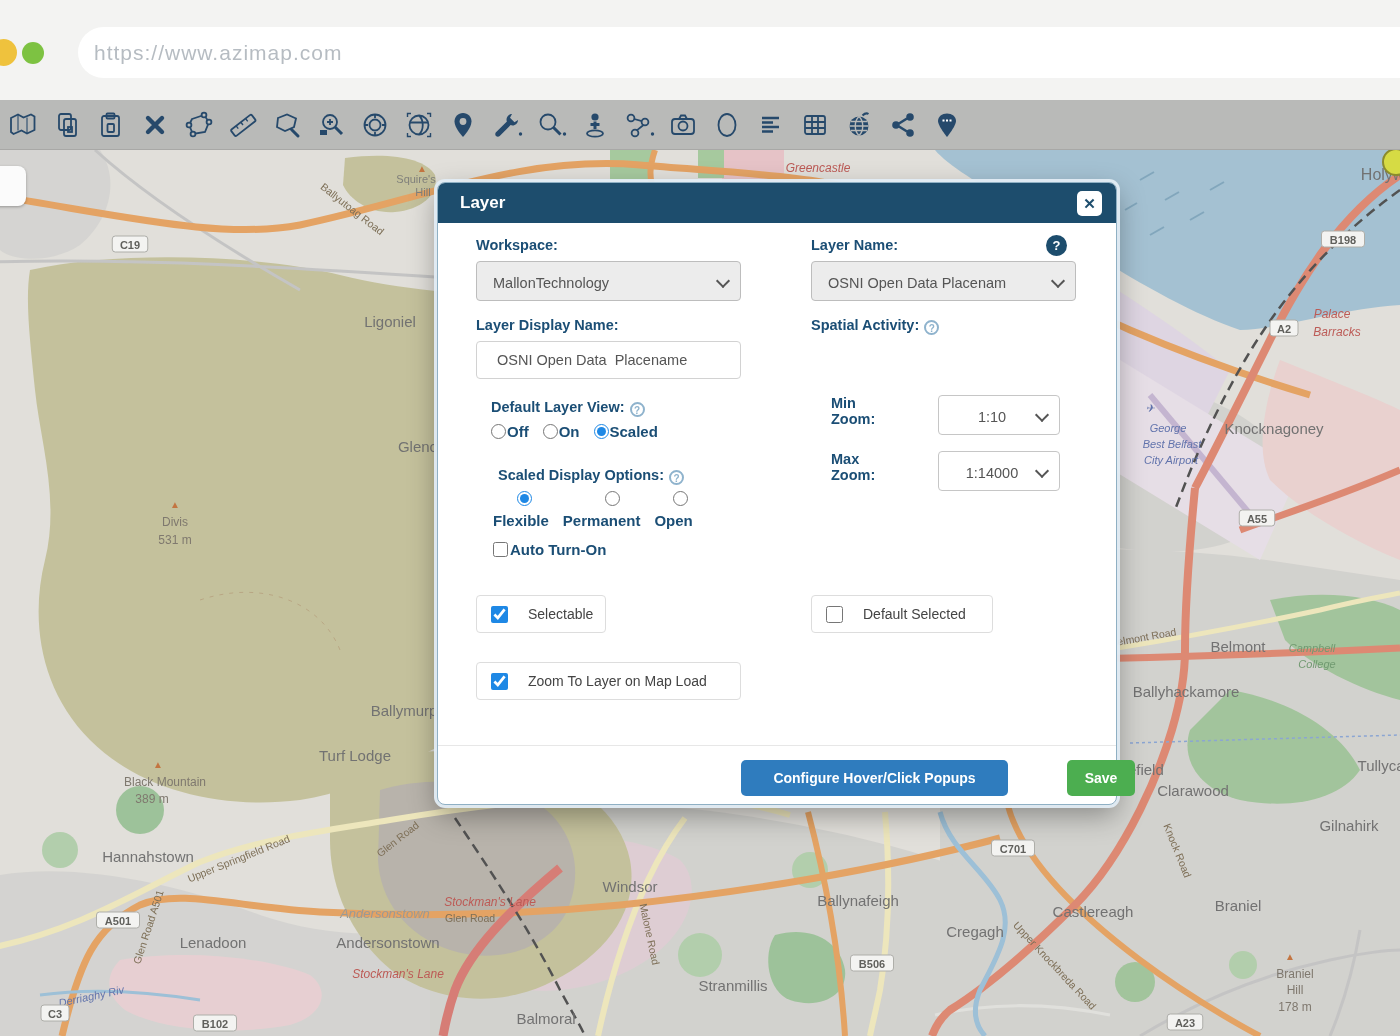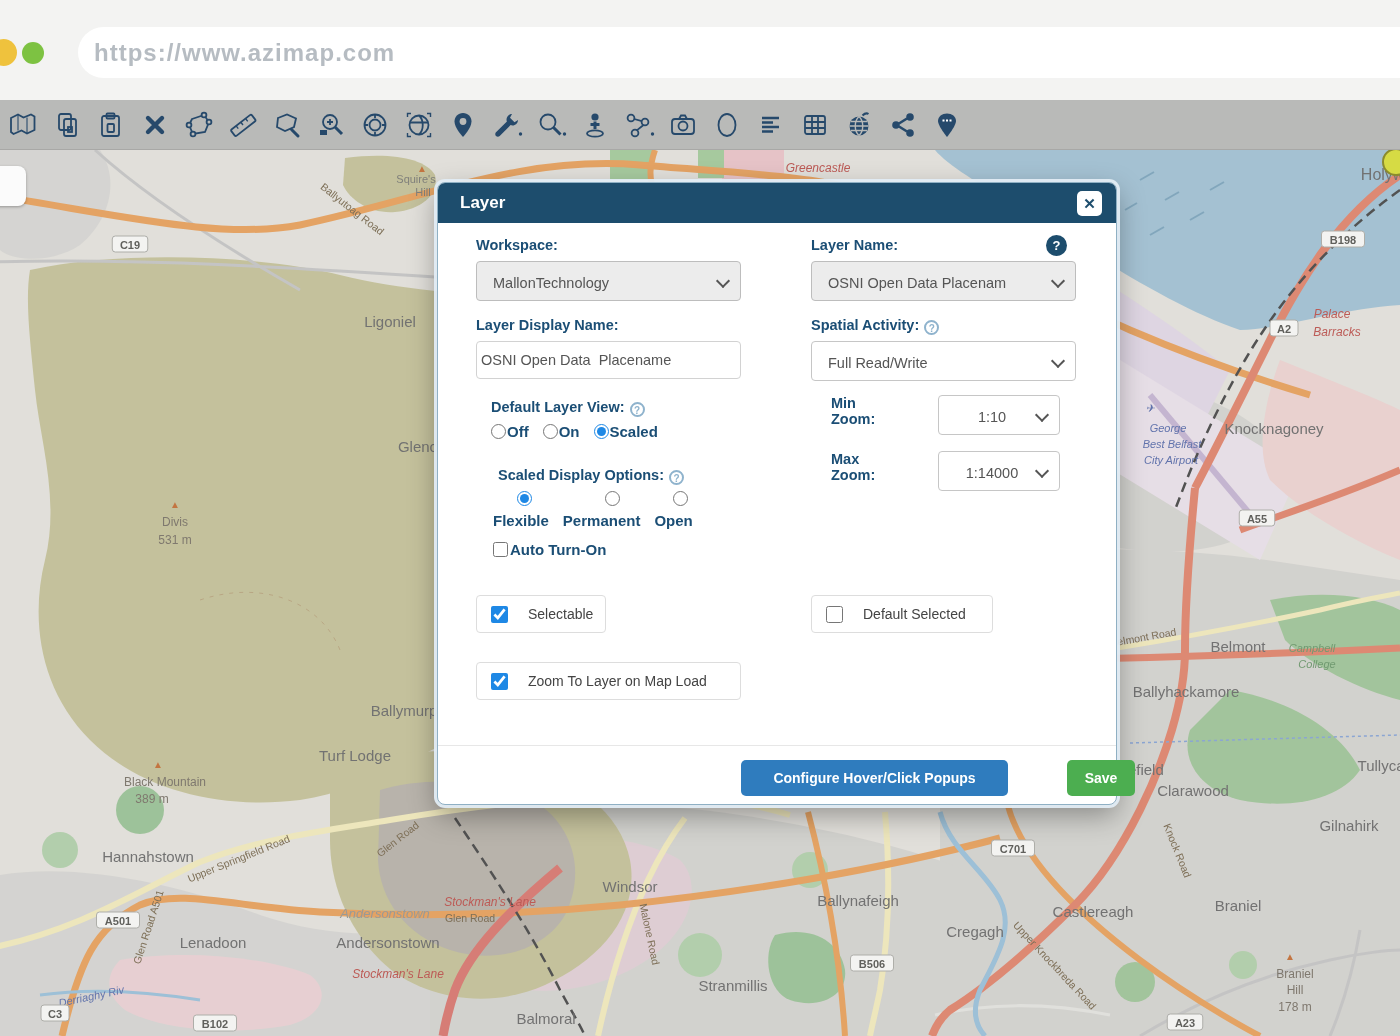--- a/index.html
+++ b/index.html
@@ -6,21 +6,21 @@
   html,body { width:1400px; height:1036px; overflow:hidden; font-family:"Liberation Sans",sans-serif; background:#f2f2f1; }
   .screen { position:relative; width:1400px; height:1036px; }
 
   
   .chrome { position:absolute; left:0; top:0; width:1400px; height:100px; background:#f3f3f2; }
   .dot { position:absolute; border-radius:50%; }
   .dot.yellow { left:-10px; top:39px; width:27px; height:27px; background:#efc23d; }
   .dot.green  { left:22px;  top:42px; width:22px; height:22px; background:#7dc242; }
   .urlbar { position:absolute; left:78px; top:27px; width:1340px; height:51px; background:#ffffff;
             border-radius:26px 0 0 26px; display:flex; align-items:center; padding-left:16px; }
-  .urlbar span { font-size:24px; font-weight:bold; color:#b6bcc2; letter-spacing:1px; }
+  .urlbar span { font-size:21px; font-weight:normal; color:#b6bcc2; letter-spacing:1px; }
 
   
   .toolbar { position:absolute; left:0; top:100px; width:1400px; height:50px; background:#b9bab8;
              display:flex; align-items:center; gap:10px; padding-left:6px; border-bottom:1px solid #a8a8a6; }
   .tb { width:34px; height:38px; display:flex; align-items:center; justify-content:center; cursor:pointer; }
   .tb svg { stroke:#26496b; fill:none; stroke-width:1.8; }
 
   
   .map { position:absolute; left:0; top:150px; width:1400px; height:886px; background:#e9e7e1; }
   .map svg.base { position:absolute; left:0; top:0; }
@@ -56,21 +56,21 @@
   .help-sm { display:inline-block; width:15px; height:15px; border-radius:50%; border:2px solid #8fb3cd;
              color:#8fb3cd; font-size:10px; font-weight:bold; text-align:center; line-height:13px;
              vertical-align:-2px; margin-left:5px; }
   .sel { position:absolute; height:40px; }
   .sel select { width:100%; height:100%; appearance:none; -webkit-appearance:none; border:1px solid #c6c6c6;
                 border-radius:4px; padding:4px 30px 0 16px; font-size:14.5px; color:#555; background:#fff;
                 font-family:"Liberation Sans",sans-serif; }
   .sel.gray select { background:#ececec; border-color:#bdbdbd; }
   .sel:after { content:""; position:absolute; right:13px; top:15px; width:8px; height:8px;
                border-right:2px solid #555; border-bottom:2px solid #555; transform:rotate(45deg); pointer-events:none; }
-  .txt { position:absolute; height:38px; border:1px solid #d2d2d2; border-radius:4px; padding:0 4px;
+  .txt { position:absolute; height:38px; border:1px solid #d2d2d2; border-radius:4px; padding:0 20px;
          font-size:14.5px; color:#555; font-family:"Liberation Sans",sans-serif; width:265px; }
   .radio-row { position:absolute; display:flex; gap:14px; align-items:center; }
   .radio-row label { color:#1b4e75; font-size:15px; font-weight:bold; display:flex; align-items:center; }
   .radio-row input, .sdo input { accent-color:#1e88e5; width:15px; height:15px; margin-right:1px; }
   .sdo { position:absolute; display:flex; }
   .sdo .opt { display:flex; flex-direction:column;align-items:center; }
   .sdo .opt input { margin:0 0 6px 8px; }
   .sdo .opt label { color:#1b4e75; font-size:15px; font-weight:bold; }
   .chk-inline { position:absolute; display:flex; align-items:center; }
   .chk-inline input { accent-color:#1e88e5; width:15px; height:15px; margin-right:2px; }
@@ -445,23 +445,20 @@
     <span class="lbl" style="left:373px; top:54px;">Layer Name:</span>
     <span class="help-big">?</span>
     <div class="sel gray" style="left:373px; top:78px; width:265px;">
       <select><option>OSNI Open Data Placenam</option></select>
     </div>
 
     <span class="lbl" style="left:38px; top:134px;">Layer Display Name:</span>
     <input class="txt" style="left: 38px; top: 158px;" value="OSNI Open Data  Placename">
 
     <span class="lbl" style="left:373px; top:134px;"><span>Spatial Activity:</span><span class="help-sm">?</span></span>
-    <div class="sel" style="left:373px; top:158px; width:265px;">
-      <select><option>Full Read/Write</option></select>
-    </div>
 
     <span class="lbl" style="left:53px; top:216px;"><span>Default Layer View:</span><span class="help-sm">?</span></span>
     <div class="radio-row" style="left:53px; top:240px;">
       <label>
           <input type="radio" name="dlv" style="">
           <span>Off</span>
         </label>
       <label>
           <input type="radio" name="dlv" style="">
           <span>On</span>

